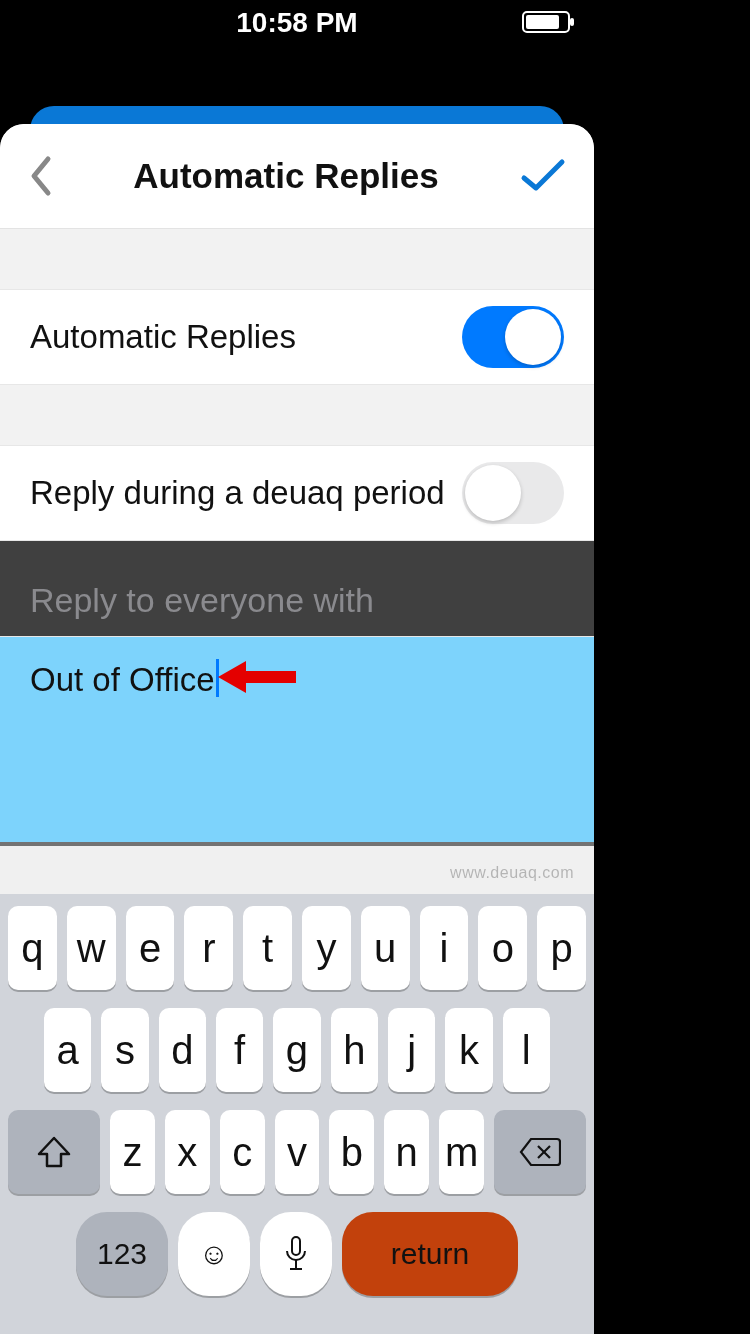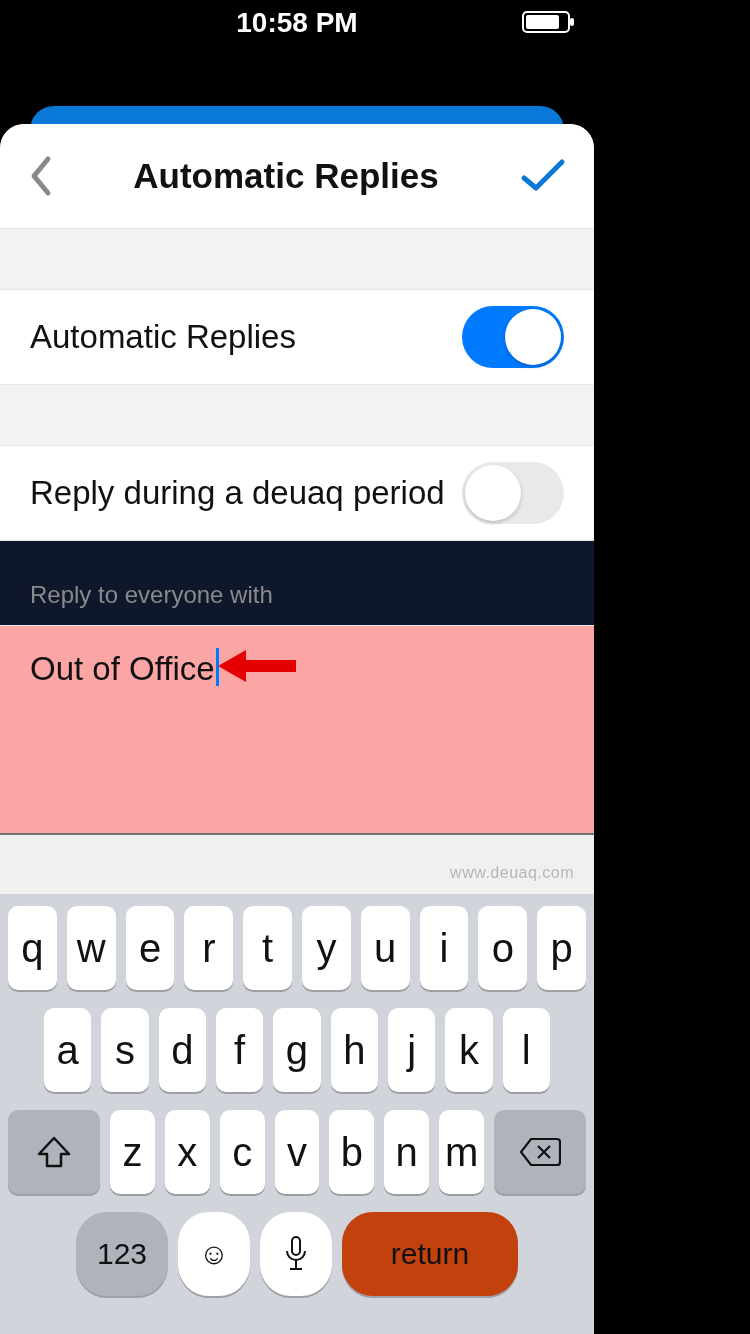--- a/index.html
+++ b/index.html
@@ -30,24 +30,24 @@
 
   
   .toggle { width: 102px; height: 62px; border-radius: 62px; position: relative; }
   .toggle-on { background: #007aff; }
   .toggle-off { background: #e9e9ea; }
   .knob { position: absolute; top: 3px; width: 56px; height: 56px; background: #fff; border-radius: 50%; box-shadow: 0 2px 4px rgba(0,0,0,0.2); }
   .toggle-on .knob { right: 3px; }
   .toggle-off .knob { left: 3px; }
 
   
-  .section-header { padding: 40px 30px 16px; font-size: 24px; color: #8a8a8e; background: #0f172a; }
+  .section-header { padding: 40px 30px 16px; font-size: 34px; color: #8a8a8e; background: #404040; }
 
   
-  .textarea-row { background: #fca5a5; min-height: 210px; padding: 22px 30px; border-top: 1px solid #e7e7e7; border-bottom: 2px solid #737373; position: relative; }
+  .textarea-row { background: #7dd3fc; min-height: 210px; padding: 22px 30px; border-top: 1px solid #e7e7e7; border-bottom: 4px solid #737373; position: relative; }
   .text-content { font-size: 33px; color: #111; display: inline; }
   .cursor { display: inline-block; width: 3px; height: 38px; background: #007aff; vertical-align: -6px; margin-left: 1px; }
 
   
   .red-arrow { position: absolute; left: 218px; top: 20px; }
   .red-arrow svg { display: block; }
 
   
   .keyboard { position: absolute; left: 0; right: 0; bottom: 0; height: 440px; background: #d1d4da; padding: 12px 8px 8px; }
   .krow { display: flex; gap: 10px; margin-bottom: 18px; justify-content: center; }

